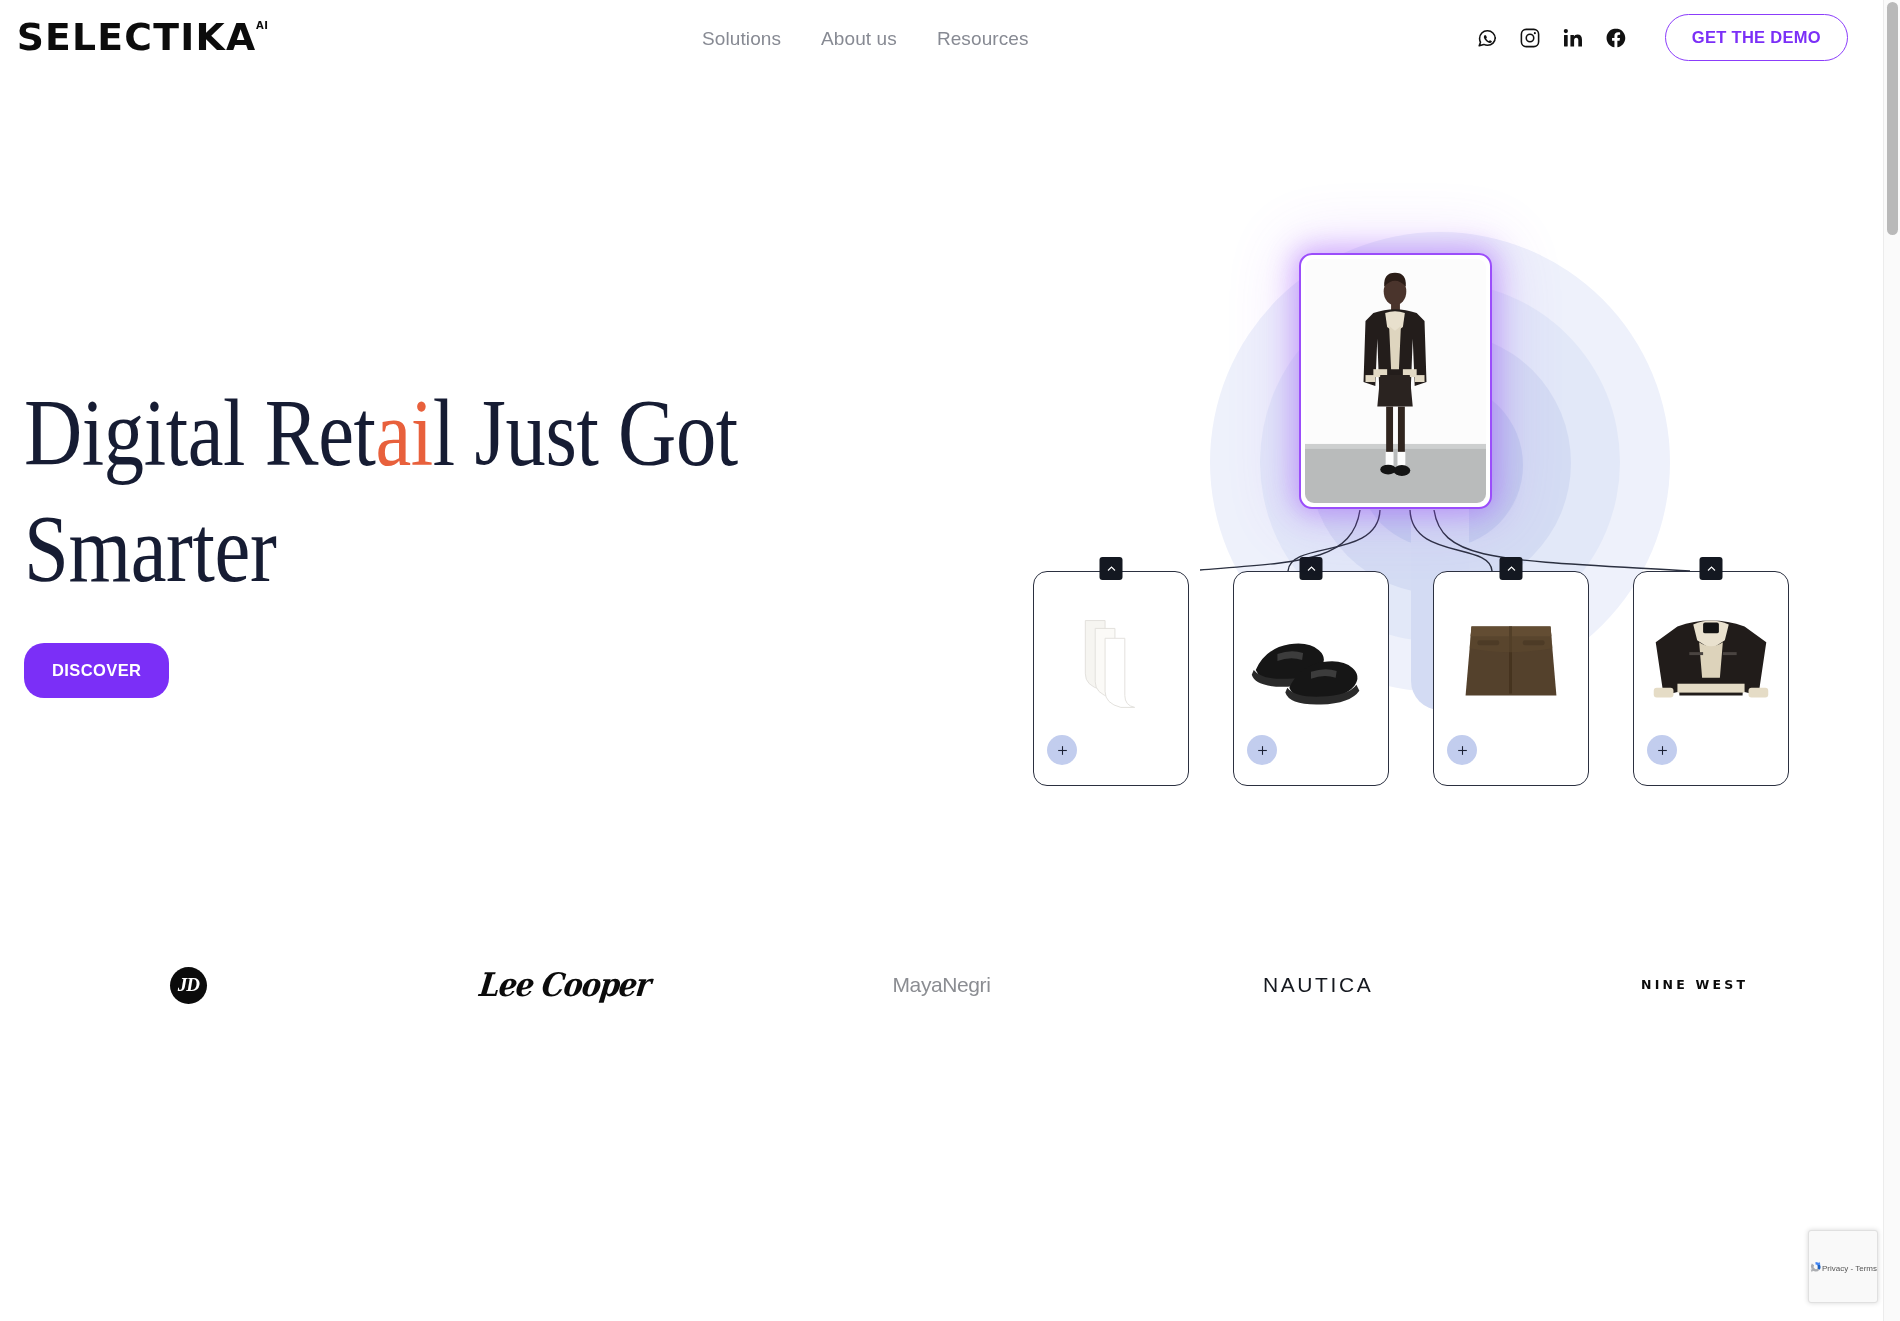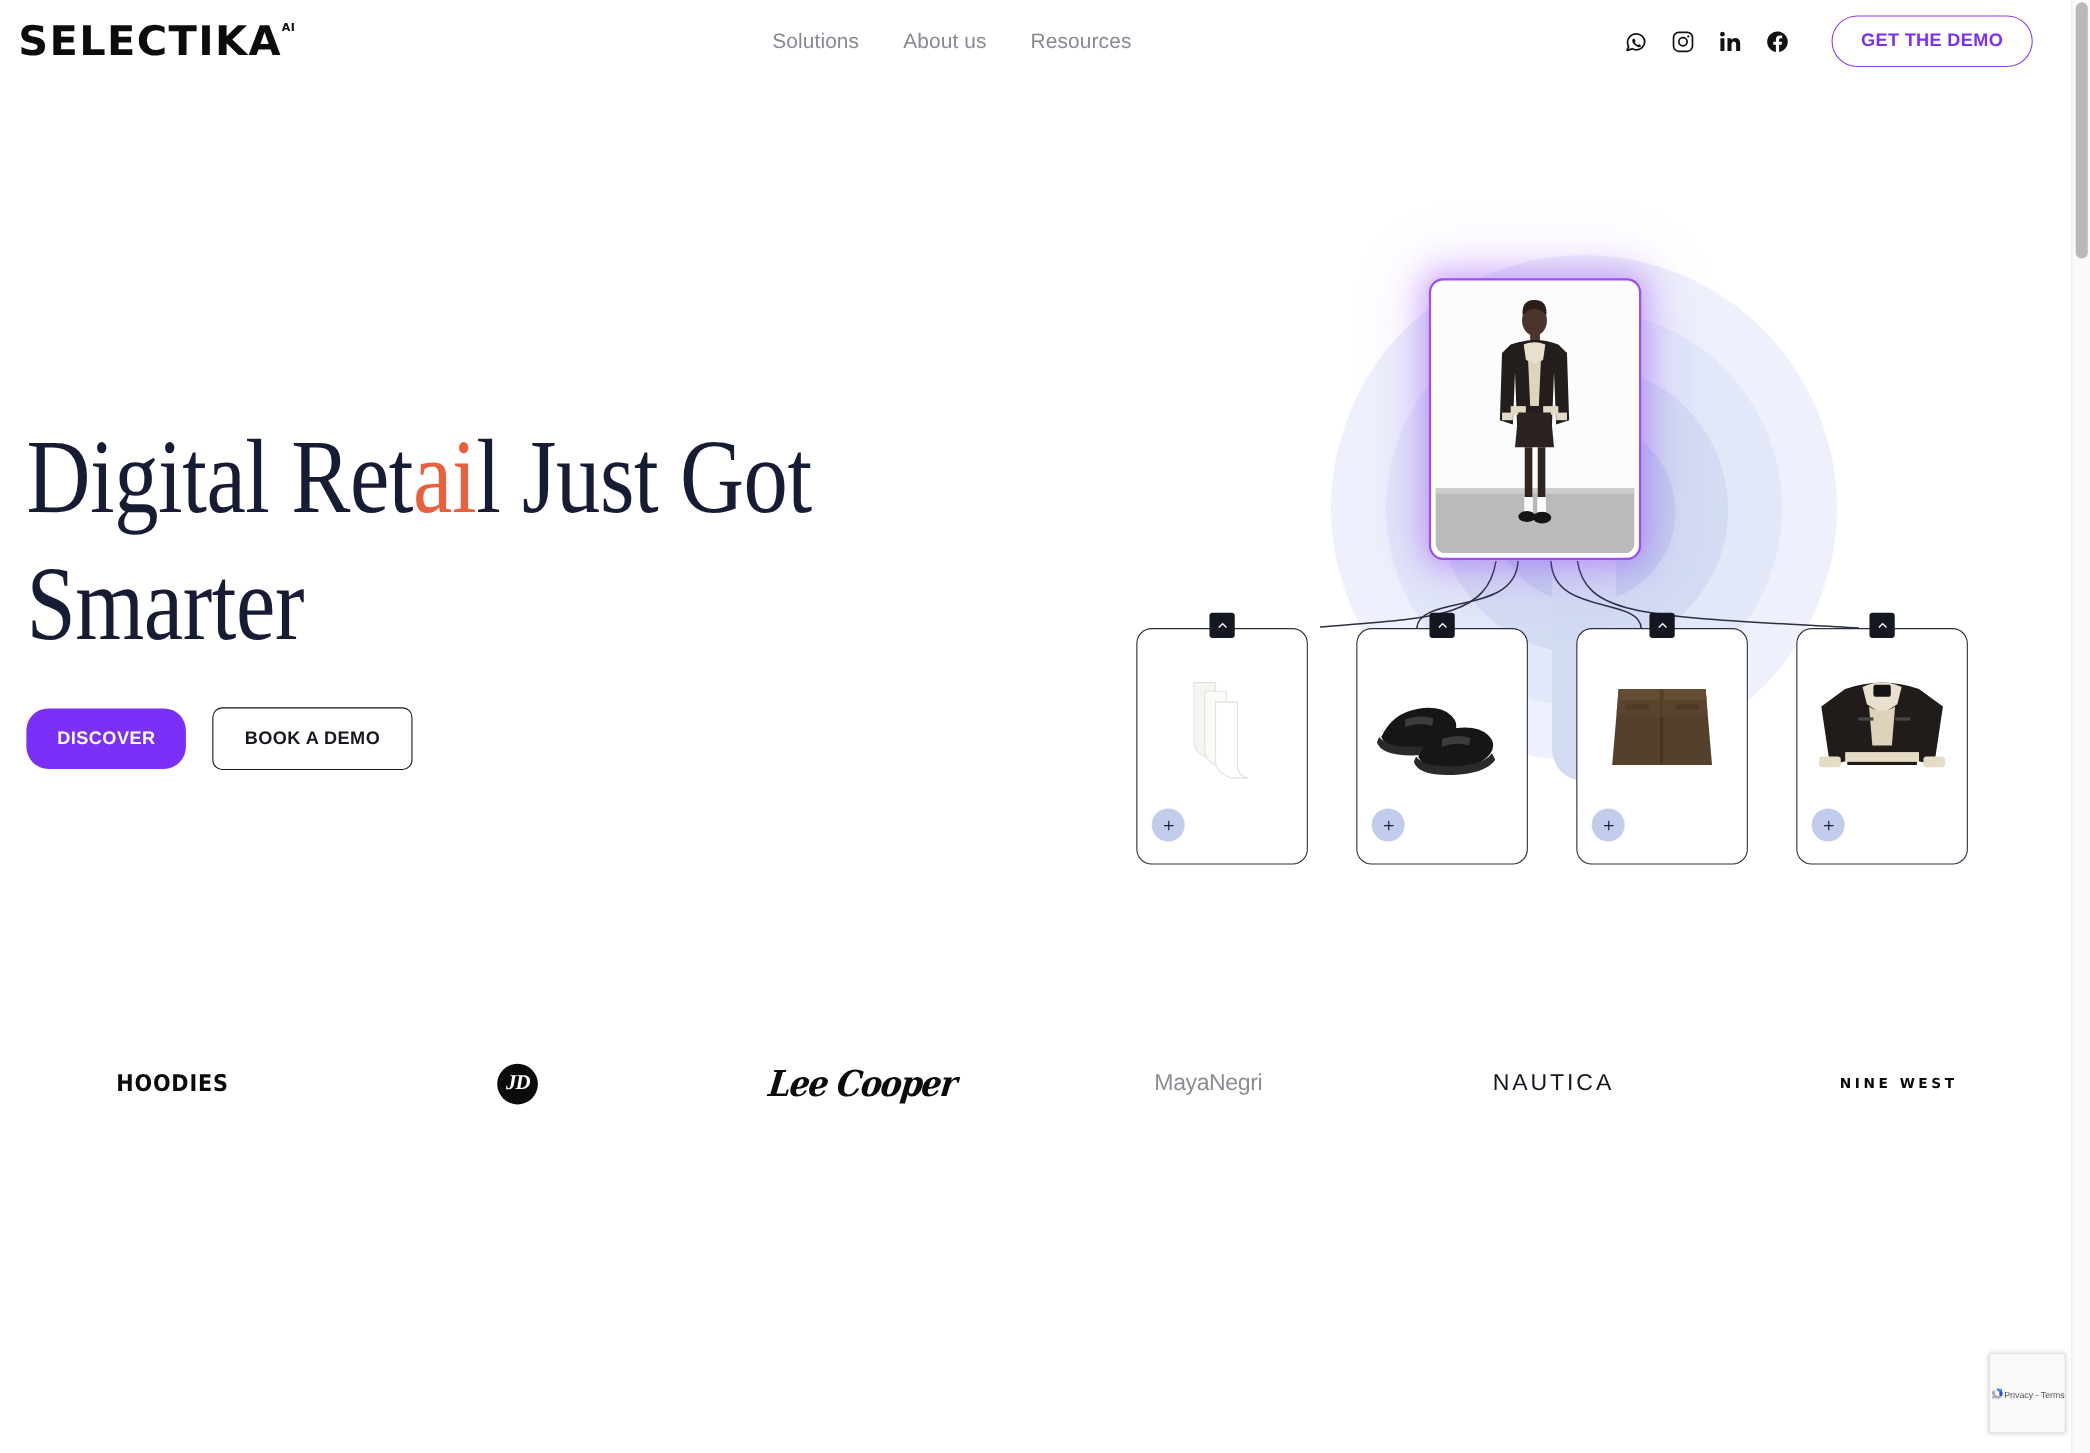--- a/index.html
+++ b/index.html
@@ -234,21 +234,20 @@
     <button id="demo-button">GET THE DEMO</button>
   </div>
 </header>
 
 <section id="hero-copy">
   <h1 id="hero-title"><span>Digital Ret</span><span class="accent">ai</span><span>l Just Got</span><span class="line2">Smarter</span></h1>
 
 
   <div id="hero-actions">
     <button id="discover-button">DISCOVER</button>
-    <button id="book-demo-button">BOOK A DEMO</button>
   </div>
 </section>
 
 <section id="hero-visual">
 
   <div id="radial-bg">
     <div class="halo" style="top:22px;width:460px;height:460px;background:#eef1fb;"></div>
     <div class="halo" style="top:72px;width:360px;height:360px;background:#e2e8f8;"></div>
     <div class="halo" style="top:122px;width:262px;height:262px;background:#d4dcf3;"></div>
     <div class="halo" style="top:172px;width:166px;height:166px;background:#c4cfee;"></div>
@@ -397,23 +396,20 @@
             <line x1="4" y1="12" x2="20" y2="12"></line>
           </svg>
       </div>
     </div>
 
   </div>
 </section>
 
 <section id="brand-strip">
   <div class="brand-cell">
-    <span class="bc-hoodies">HOODIES</span>
-  </div>
-  <div class="brand-cell">
     <span class="bc-jd">JD</span>
   </div>
   <div class="brand-cell">
     <span class="bc-leecooper">Lee Cooper</span>
   </div>
   <div class="brand-cell">
     <span class="bc-maya">MayaNegri</span>
   </div>
   <div class="brand-cell">
     <span class="bc-nautica">NAUTICA</span>

